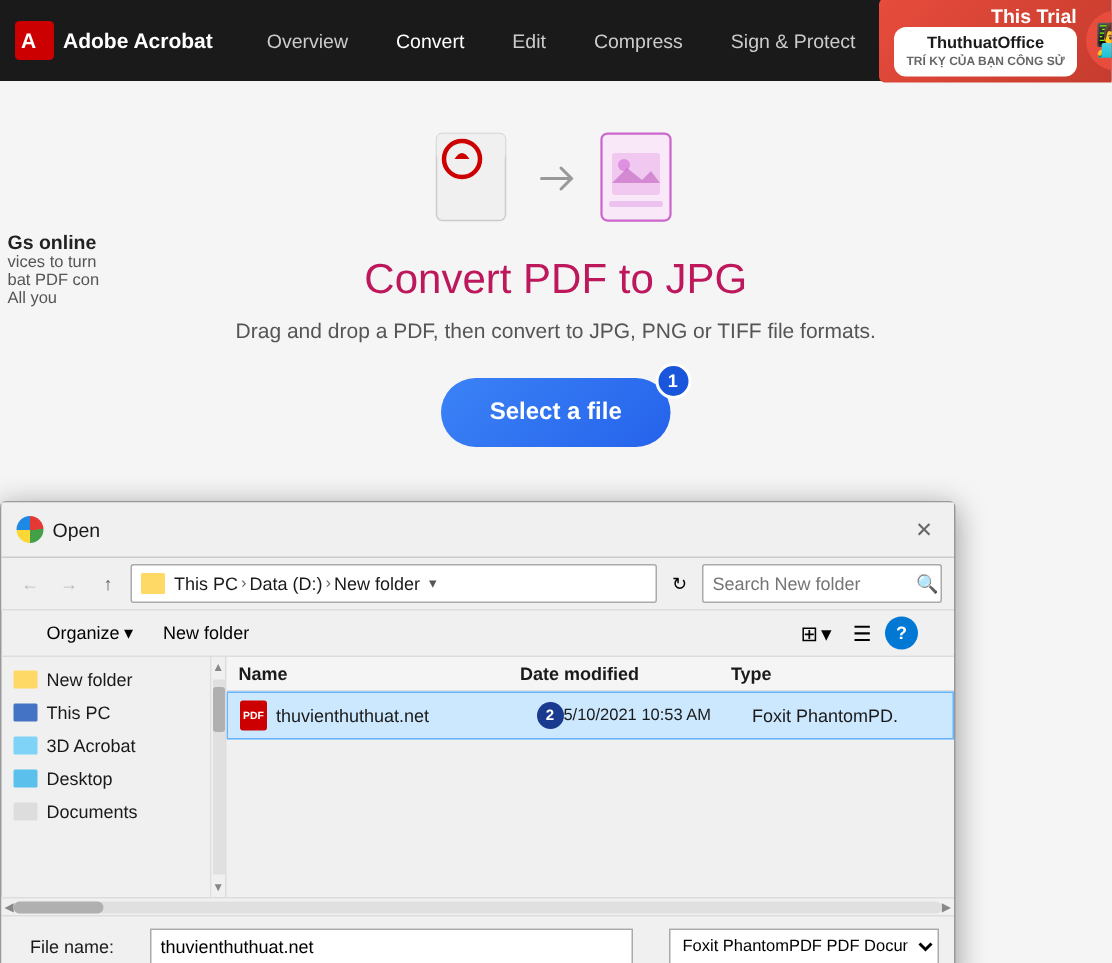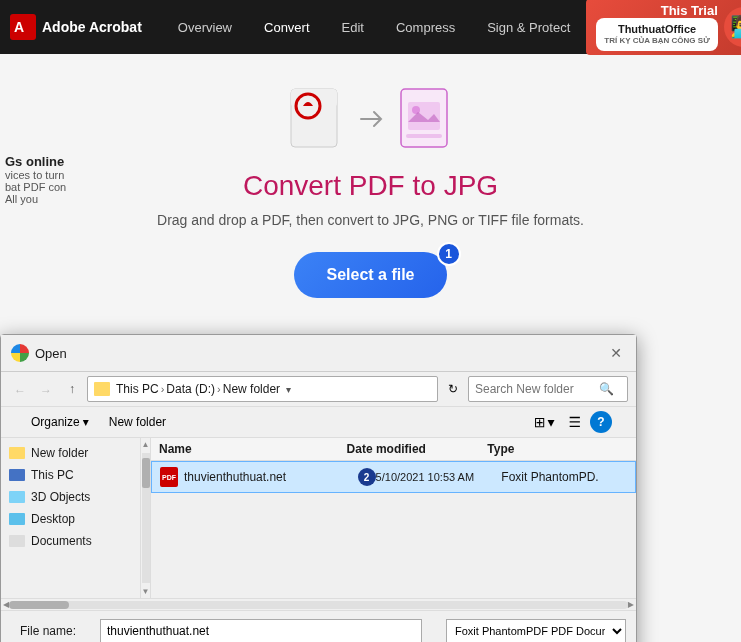--- a/index.html
+++ b/index.html
@@ -260,21 +260,21 @@
       font-size: 12px;
     }
     .search-box {
       display: flex;
       align-items: center;
       background: white;
       border: 1px solid #aaa;
       border-radius: 2px;
       height: 26px;
       padding: 0 6px;
-      gap: 4px;
+      gap: 16px;
       width: 160px;
     }
     .search-box input {
       border: none;
       outline: none;
       font-size: 12px;
       width: 120px;
       background: transparent;
     }
 
@@ -660,21 +660,21 @@
         <div class="sidebar-item">
           <span class="folder-icon-sm"></span>
           <span>New folder</span>
         </div>
         <div class="sidebar-item">
           <span class="folder-icon-sm thispc" style="background:#4472c4;"></span>
           <span>This PC</span>
         </div>
         <div class="sidebar-item">
           <span class="folder-icon-sm objects3d"></span>
-          <span>3D Objects</span>
+          <span>3D Acrobat</span>
         </div>
         <div class="sidebar-item">
           <span class="folder-icon-sm desktop"></span>
           <span>Desktop</span>
         </div>
         <div class="sidebar-item">
           <span class="folder-icon-sm docs"></span>
           <span>Documents</span>
         </div>
       </div>

